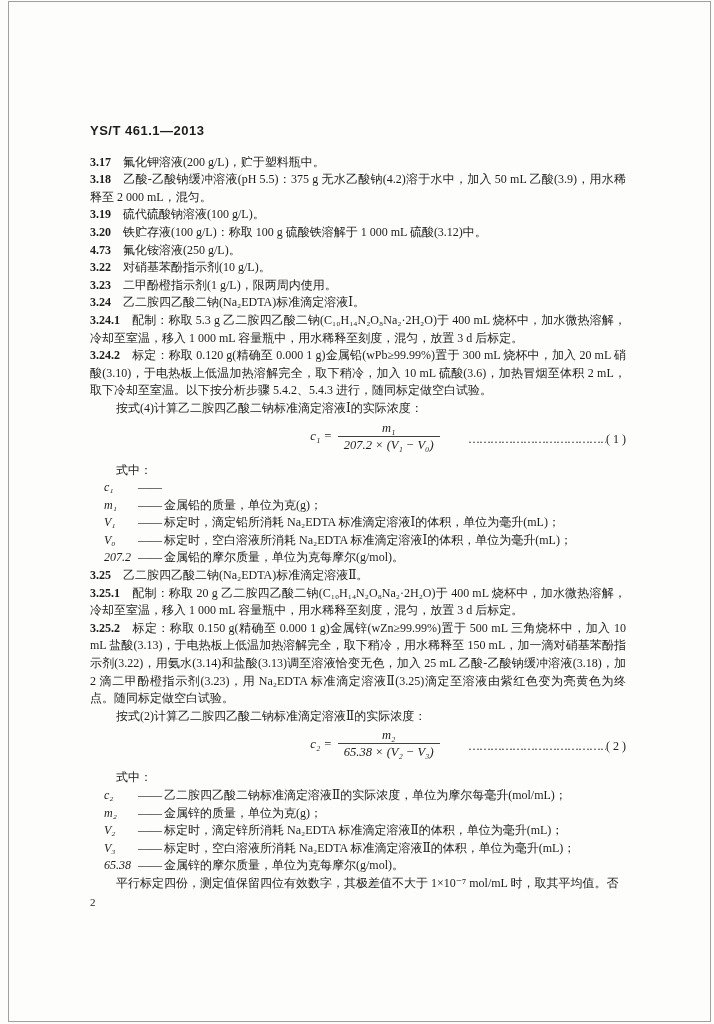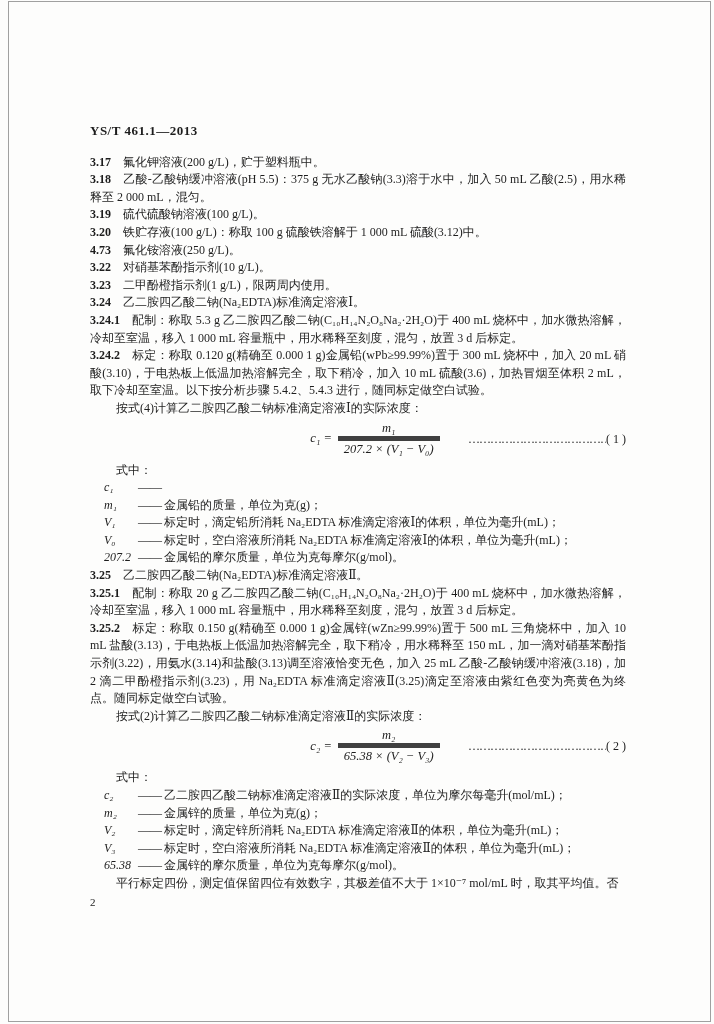--- a/index.html
+++ b/index.html
@@ -10,56 +10,56 @@
   }
   .scan-frame {
     position:absolute; left:8px; top:1px; right:3px; bottom:2px;
     border:1px solid #a0a0a0; pointer-events:none;
   }
   .content {
     position:absolute; left:90px; top:122px; width:536px;
     font-size:12px; line-height:17.6px; text-align:justify;
   }
   .doc-code {
-    font-family:Liberation Serif, serif;
+    font-family:Liberation Sans, sans-serif;
     font-weight:bold; font-size:13px; letter-spacing:0.5px; margin-bottom:14px;
     text-align:left;
   }
   p.line { margin:0; }
   .num {
     font-family:Liberation Serif, serif;
     font-weight:bold; margin-right:12px; font-size:12px;
   }
   .indent { text-indent:26px; }
   .def { display:flex; padding-left:14px; }
   .def .sym { min-width:34px; font-style:italic; }
   .def .dash { margin-right:2px; white-space:nowrap; }
   .def .txt { flex:1; text-align:justify; }
   .formula { position:relative; height:38px; margin:3px 0; display:flex; align-items:flex-start; justify-content:center; }
   .eq-group { display:flex; align-items:center; font-style:italic; font-size:12.5px; margin-left:34px; }
   .lhs { margin-right:6px; }
   .frac { display:inline-flex; flex-direction:column; text-align:center; }
   .fnum { padding:0 6px; line-height:15px; }
-  .fden { border-top:5px solid #404040; padding:0 6px; line-height:16px; }
+  .fden { border-top:1px solid #404040; padding:0 6px; line-height:16px; }
   .eq-right { position:absolute; right:0; top:50%; transform:translateY(-50%); display:flex; align-items:center; font-size:12px; }
   .leader { width:138px; overflow:hidden; white-space:nowrap; letter-spacing:-1px; }
   .eq-no { white-space:nowrap; }
   .page-num { margin-top:1px; font-size:11px; text-align:left; }
 </style>
 </head>
 <body>
 
 <div class="page">
   <div class="scan-frame"></div>
   <div class="content">
 
     <div class="doc-code">YS/T 461.1—2013</div>
 
     <p class="line"><span class="num">3.17</span><span>氟化钾溶液(200 g/L)，贮于塑料瓶中。</span></p>
-    <p class="line"><span class="num">3.18</span><span>乙酸-乙酸钠缓冲溶液(pH 5.5)：375 g 无水乙酸钠(3.3)溶于水中，加入 50 mL 乙酸(2.5)，用水稀释至 2 000 mL，混匀。</span></p>
+    <p class="line"><span class="num">3.18</span><span>乙酸-乙酸钠缓冲溶液(pH 5.5)：375 g 无水乙酸钠(4.2)溶于水中，加入 50 mL 乙酸(3.9)，用水稀释至 2 000 mL，混匀。</span></p>
     <p class="line"><span class="num">3.19</span><span>硫代硫酸钠溶液(100 g/L)。</span></p>
     <p class="line"><span class="num">3.20</span><span>铁贮存液(100 g/L)：称取 100 g 硫酸铁溶解于 1 000 mL 硫酸(3.12)中。</span></p>
     <p class="line"><span class="num">4.73</span><span>氟化铵溶液(250 g/L)。</span></p>
     <p class="line"><span class="num">3.22</span><span>对硝基苯酚指示剂(10 g/L)。</span></p>
     <p class="line"><span class="num">3.23</span><span>二甲酚橙指示剂(1 g/L)，限两周内使用。</span></p>
     <p class="line"><span class="num">3.24</span><span>乙二胺四乙酸二钠(Na₂EDTA)标准滴定溶液Ⅰ。</span></p>
     <p class="line"><span class="num">3.24.1</span><span>配制：称取 5.3 g 乙二胺四乙酸二钠(C₁₀H₁₄N₂O₈Na₂·2H₂O)于 400 mL 烧杯中，加水微热溶解，冷却至室温，移入 1 000 mL 容量瓶中，用水稀释至刻度，混匀，放置 3 d 后标定。</span></p>
     <p class="line"><span class="num">3.24.2</span><span>标定：称取 0.120 g(精确至 0.000 1 g)金属铅(wPb≥99.99%)置于 300 mL 烧杯中，加入 20 mL 硝酸(3.10)，于电热板上低温加热溶解完全，取下稍冷，加入 10 mL 硫酸(3.6)，加热冒烟至体积 2 mL，取下冷却至室温。以下按分析步骤 5.4.2、5.4.3 进行，随同标定做空白试验。</span></p>
 
     <p class="line indent">按式(4)计算乙二胺四乙酸二钠标准滴定溶液Ⅰ的实际浓度：</p>

